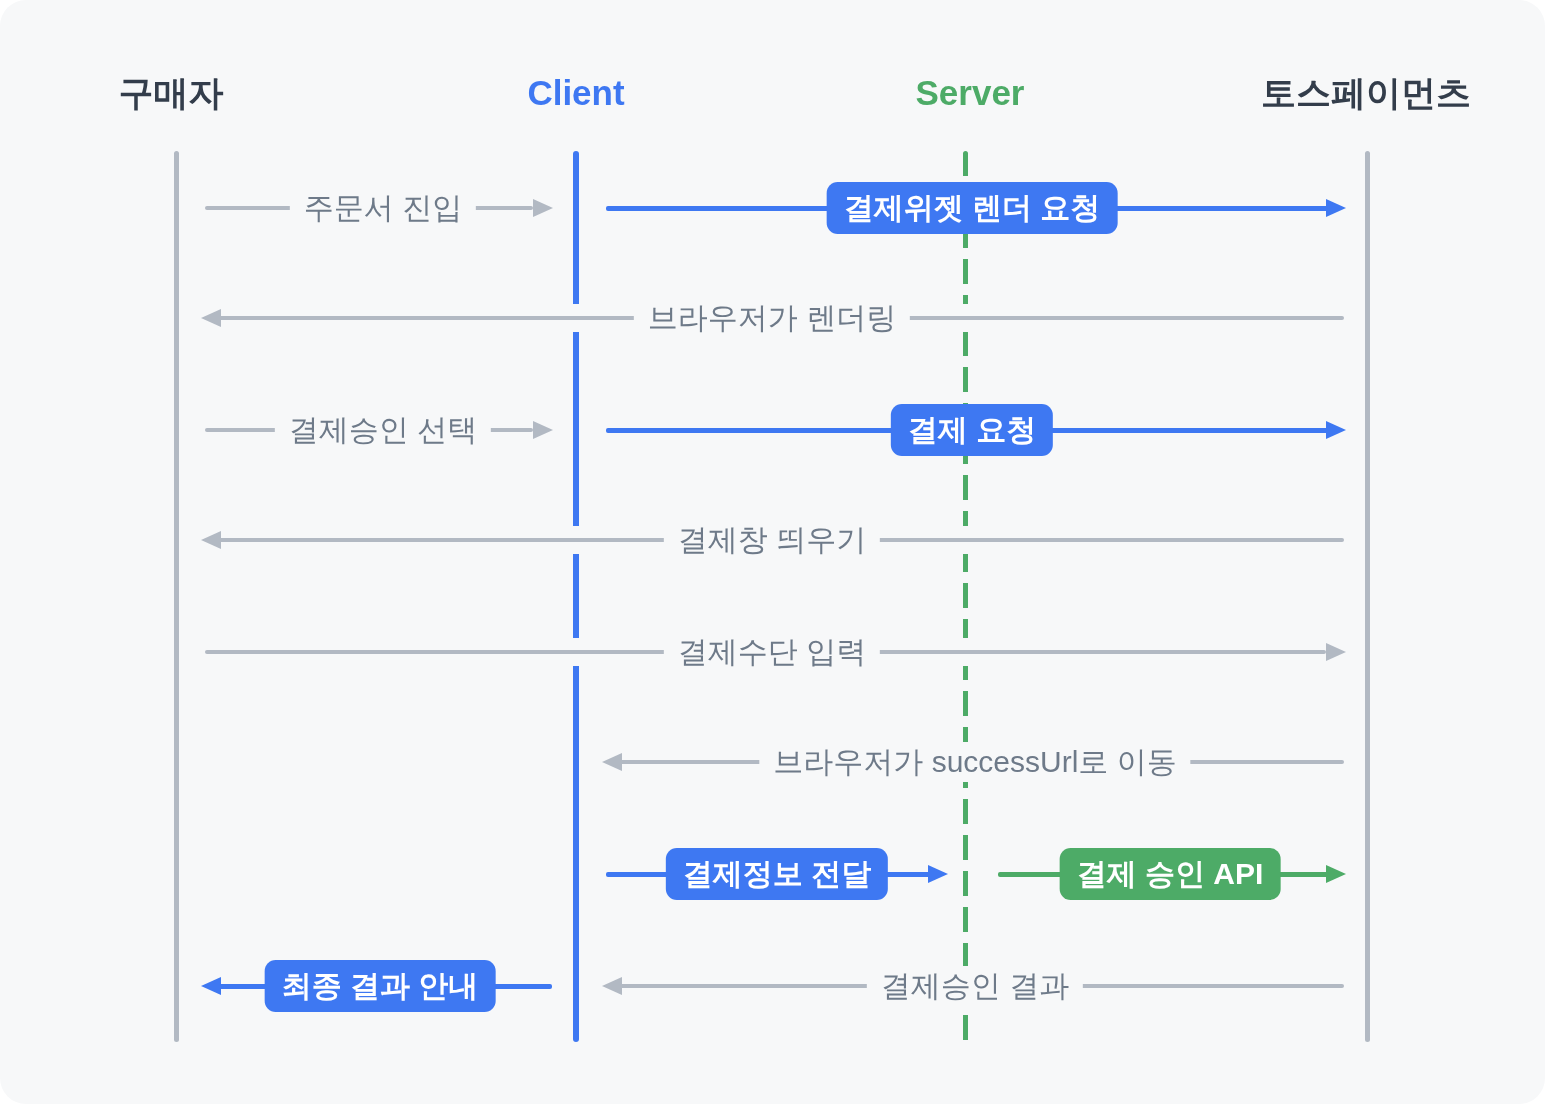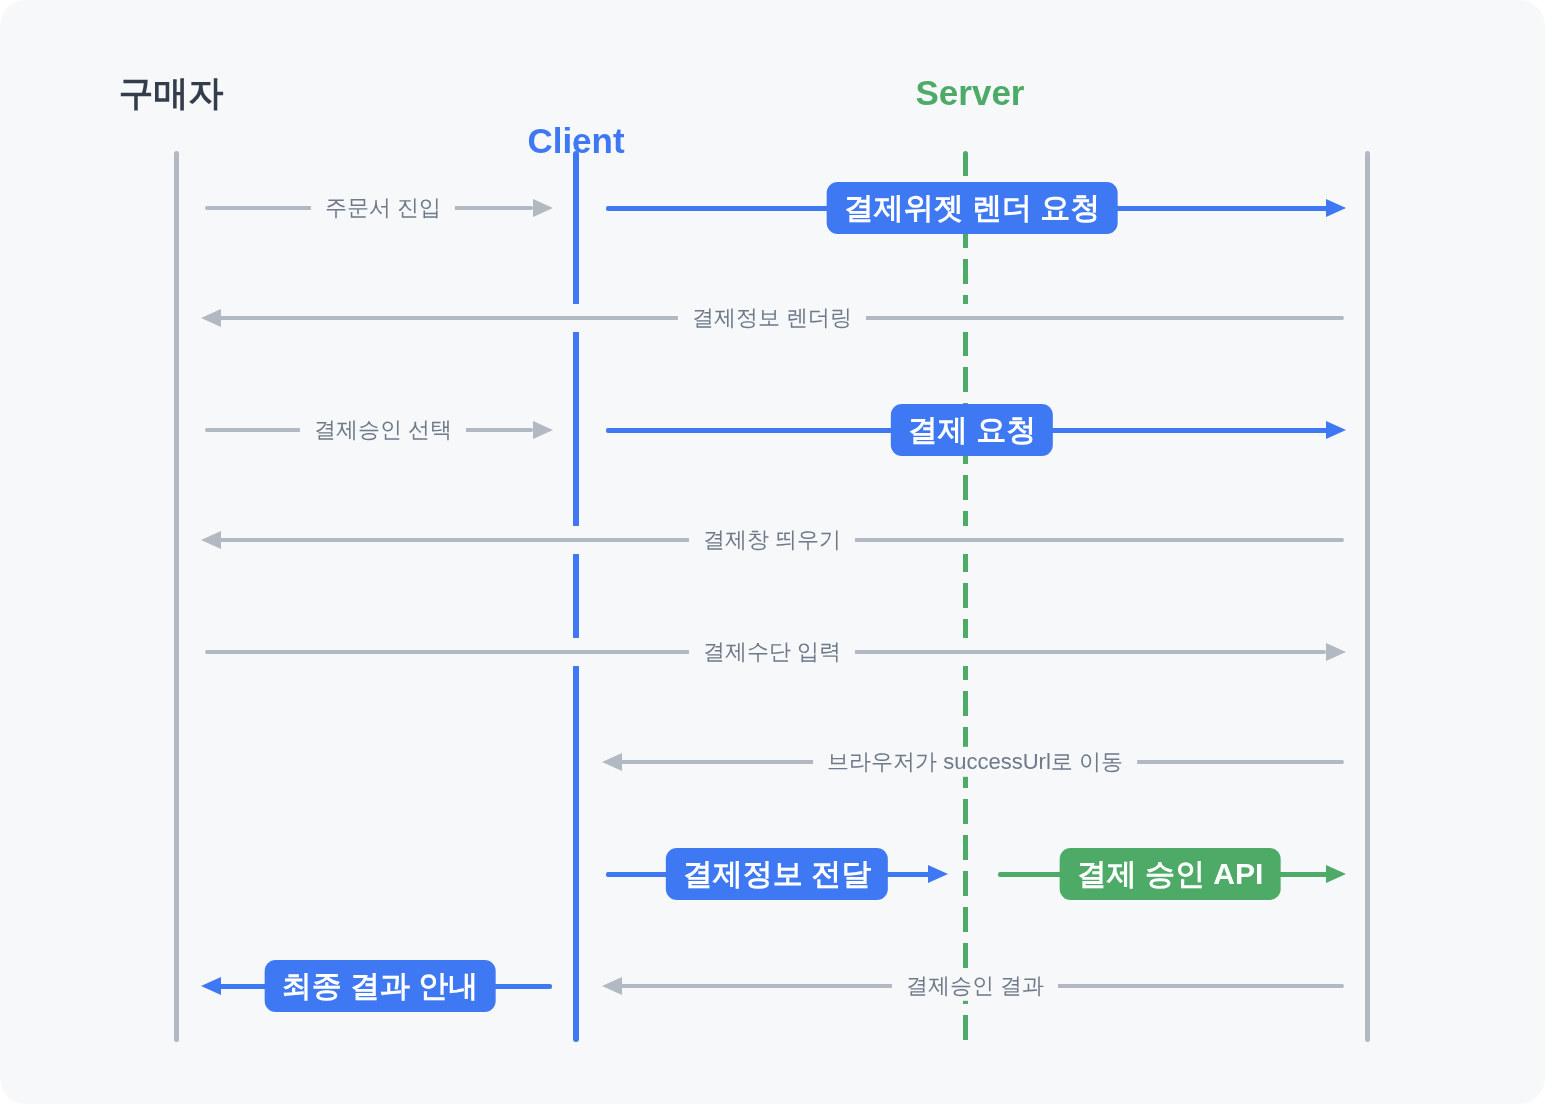--- a/index.html
+++ b/index.html
@@ -11,21 +11,21 @@
     overflow:hidden;
     font-family:"Liberation Sans","DejaVu Sans",sans-serif;
   }
   .actor-label{
     position:absolute;
     transform:translate(-50%,-50%);
     font-size:35px;font-weight:700;
     white-space:nowrap;z-index:5;
   }
   .actor-dark{color:var(--dark,#333d4b);}
-  .actor-blue{color:var(--blue,#3e78f2);margin-top:48px;}
+  .actor-blue{color:var(--blue,#3e78f2);}
   .actor-green{color:var(--green,#4dab67);}
 
   .lifeline{position:absolute;top:151px;height:891px;border-radius:3px;z-index:1;}
   .ll-gray{width:5px;background:var(--lifeline_gray,#b2b9c3);}
   .ll-blue{width:6px;background:var(--blue,#3e78f2);}
   .ll-green-dashed{
     width:5px;background:repeating-linear-gradient(180deg,
       var(--green,#4dab67) 0 25px, transparent 25px 36px);
   }
   .gap-patch{position:absolute;width:14px;height:28px;background:var(--canvas,#f7f8f9);z-index:2;}
@@ -43,38 +43,39 @@
   .tri-gray.tri-l{border-right-color:var(--arrow_gray,#b2b9c3);}
   .tri-blue.tri-r{border-left-color:var(--blue,#3e78f2);}
   .tri-blue.tri-l{border-right-color:var(--blue,#3e78f2);}
   .tri-green.tri-r{border-left-color:var(--green,#4dab67);}
 
   .lbl{
     position:absolute;transform:translate(-50%,-50%);
     white-space:nowrap;z-index:4;line-height:1.2;
   }
   .lbl-plain{
-    font-size:22px;font-weight:500;color:var(--label_gray,#6e7a89);
+    font-size:30px;font-weight:500;color:var(--label_gray,#6e7a89);
     background:var(--canvas,#f7f8f9);padding:2px 14px;
   }
   .badge{
     font-size:30px;font-weight:600;color:var(--badge_text,#ffffff);
     padding:8px 17px;border-radius:11px;
   }
   .badge-blue{background:var(--blue,#3e78f2);}
   .badge-green{background:var(--green,#4dab67);text-align:center;}
 </style>
 </head>
 <body>
 
 <div class="canvas">
 
   <div class="actor-label actor-dark" style="left:171px;top:93px">구매자</div>
   <div class="actor-label actor-blue" style="left:576px;top:93px">Client</div>
   <div class="actor-label actor-green" style="left:970px;top:93px">Server</div>
+  <div class="actor-label actor-dark" style="left:1366px;top:93px">토스페이먼츠</div>
 
   <div class="lifeline ll-gray" style="left:174px"></div>
   <div class="lifeline ll-blue" style="left:573px"></div>
   <div class="lifeline ll-green-dashed" style="left:963px"></div>
   <div class="lifeline ll-gray" style="left:1365px"></div>
 
   <div class="gap-patch" style="left:569px;top:304px"></div>
   <div class="gap-patch" style="left:959px;top:304px"></div>
   <div class="gap-patch" style="left:569px;top:526px"></div>
   <div class="gap-patch" style="left:959px;top:526px"></div>
@@ -89,21 +90,21 @@
 
   <div>
     <div class="msg-line l-blue" style="left:606px;top:206px;width:722px"></div>
     <div class="tri tri-r tri-blue" style="left:1326px;top:199px"></div>
     <span class="lbl badge badge-blue" style="left:972px;top:208px">결제위젯 렌더 요청</span>
   </div>
 
   <div>
     <div class="msg-line l-gray" style="left:219px;top:316px;width:1125px"></div>
     <div class="tri tri-l tri-gray" style="left:201px;top:309px"></div>
-    <span class="lbl lbl-plain" style="left:772px;top:318px">결제정보 렌더링</span>
+    <span class="lbl lbl-plain" style="left:772px;top:318px">브라우저가 렌더링</span>
   </div>
 
   <div>
     <div class="msg-line l-gray" style="left:205px;top:428px;width:328px"></div>
     <div class="tri tri-r tri-gray" style="left:533px;top:421px"></div>
     <span class="lbl lbl-plain" style="left:383px;top:430px">결제승인 선택</span>
   </div>
 
   <div>
     <div class="msg-line l-blue" style="left:606px;top:428px;width:722px"></div>

